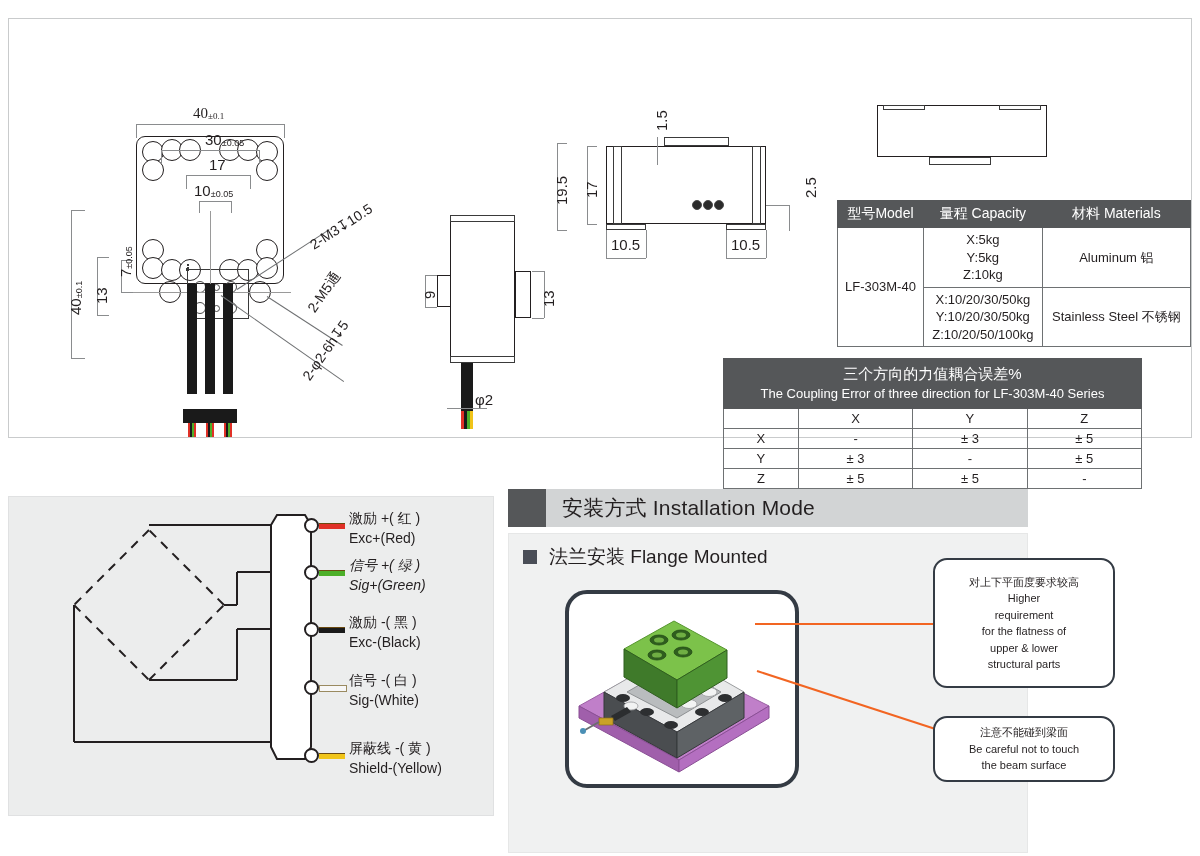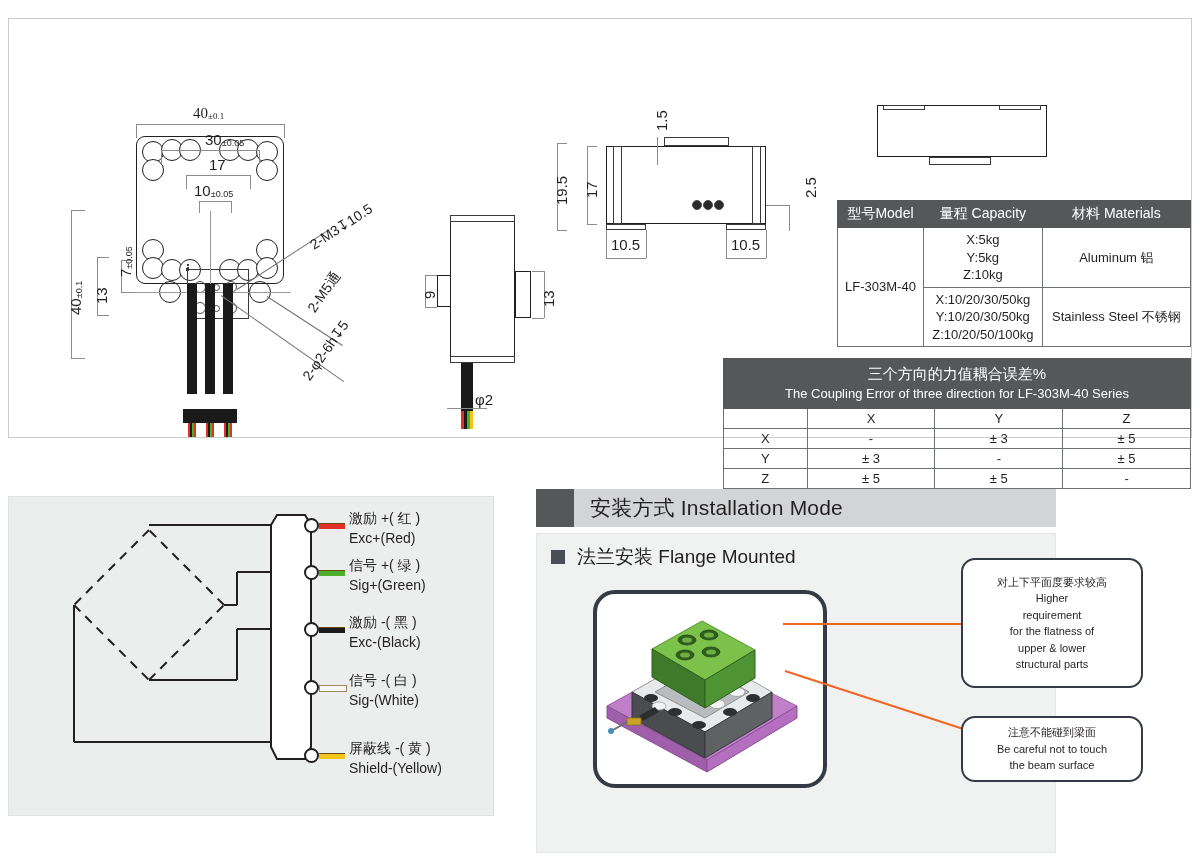--- a/index.html
+++ b/index.html
@@ -39,39 +39,39 @@
 
   
   table{border-collapse:collapse;}
   .t-model{position:absolute;left:828px;top:181px;width:354px;font-size:13px;}
   .t-model th{background:#555759;color:#fff;font-weight:normal;font-size:14px;
               padding:4px 2px;border:1px solid #555759;text-align:center;}
   .t-model td{border:1px solid #6e7173;text-align:center;padding:3px 4px;line-height:1.35;
               color:#231f20;font-size:13px;}
   .cap-cell{line-height:1.45;}
 
-  .t-coup{position:absolute;left:714px;top:339px;width:468px;font-size:13px;}
+  .t-coup{position:absolute;left:714px;top:339px;width:419px;font-size:13px;}
   .t-coup .hdr td{background:#555759;color:#fff;text-align:center;padding:4px 2px;
                   line-height:1.45;border:1px solid #555759;}
   .t-coup .hdr .cn{font-size:15px;}
   .t-coup .hdr .en{font-size:13px;}
   .t-coup td{border:1px solid #6e7173;text-align:center;padding:2px 4px;color:#231f20;}
 
   
   #wiring-section{position:absolute;left:8px;top:489px;width:486px;}
   #wiring-panel{position:relative;height:318px;margin-top:7px;background:#eceded;
                 border:1px solid #e0e1e2;}
   .wterm{position:absolute;width:15px;height:15px;border:2px solid #231f20;
          border-radius:50%;background:#fff;box-sizing:border-box;}
   .wstub{position:absolute;height:5px;}
   .wlabel{position:absolute;font-size:14px;line-height:1.45;white-space:nowrap;color:#231f20;}
   .wlabel .en{font-size:14px;}
 
   
-  #install-section{position:absolute;left:536px;top:489px;width:520px;}
+  #install-section{position:absolute;left:508px;top:489px;width:520px;}
   #install-panel{position:relative;height:318px;margin-top:6px;background:#f0f1f1;
                  border:1px solid #e6e7e7;}
   .sub-head{display:flex;align-items:center;gap:12px;padding:10px 0 0 14px;}
   .sub-sq{width:14px;height:14px;background:#4a4e57;}
   .sub-txt{font-size:19px;color:#231f20;}
   .render-box{position:absolute;left:56px;top:56px;width:226px;height:190px;
               border:4px solid #343b44;border-radius:22px;background:#fff;overflow:hidden;}
   .callout{position:absolute;border:2px solid #343b44;border-radius:14px;background:#fff;
            display:flex;flex-direction:column;align-items:center;justify-content:center;
            text-align:center;font-size:11px;line-height:1.5;color:#231f20;padding:6px 8px;
@@ -360,21 +360,21 @@
 
     <div class="wterm" style="left:295px;top:21px;"></div>
     <div class="wstub" style="left:310px;top:26px;width:26px;background:#e03127;border-top:1px solid #6b4a10;"></div>
     <div class="wlabel" style="left:340px;top:11px;">
       <div>激励 +( 红 )</div>
       <div class="en">Exc+(Red)</div>
     </div>
 
     <div class="wterm" style="left:295px;top:68px;"></div>
     <div class="wstub" style="left:310px;top:73px;width:26px;background:#4caf29;border-top:1px solid #6b4a10;"></div>
-    <div class="wlabel" style="left:340px;top:58px;">
+    <div class="wlabel" style="left:340px;top:58px;font-style:italic;">
       <div>信号 +( 绿 )</div>
       <div class="en">Sig+(Green)</div>
     </div>
 
     <div class="wterm" style="left:295px;top:125px;"></div>
     <div class="wstub" style="left:310px;top:130px;width:26px;background:#1a1a1a;border-top:1px solid #6b4a10;"></div>
     <div class="wlabel" style="left:340px;top:115px;">
       <div>激励 -( 黑 )</div>
       <div class="en">Exc-(Black)</div>
     </div>

